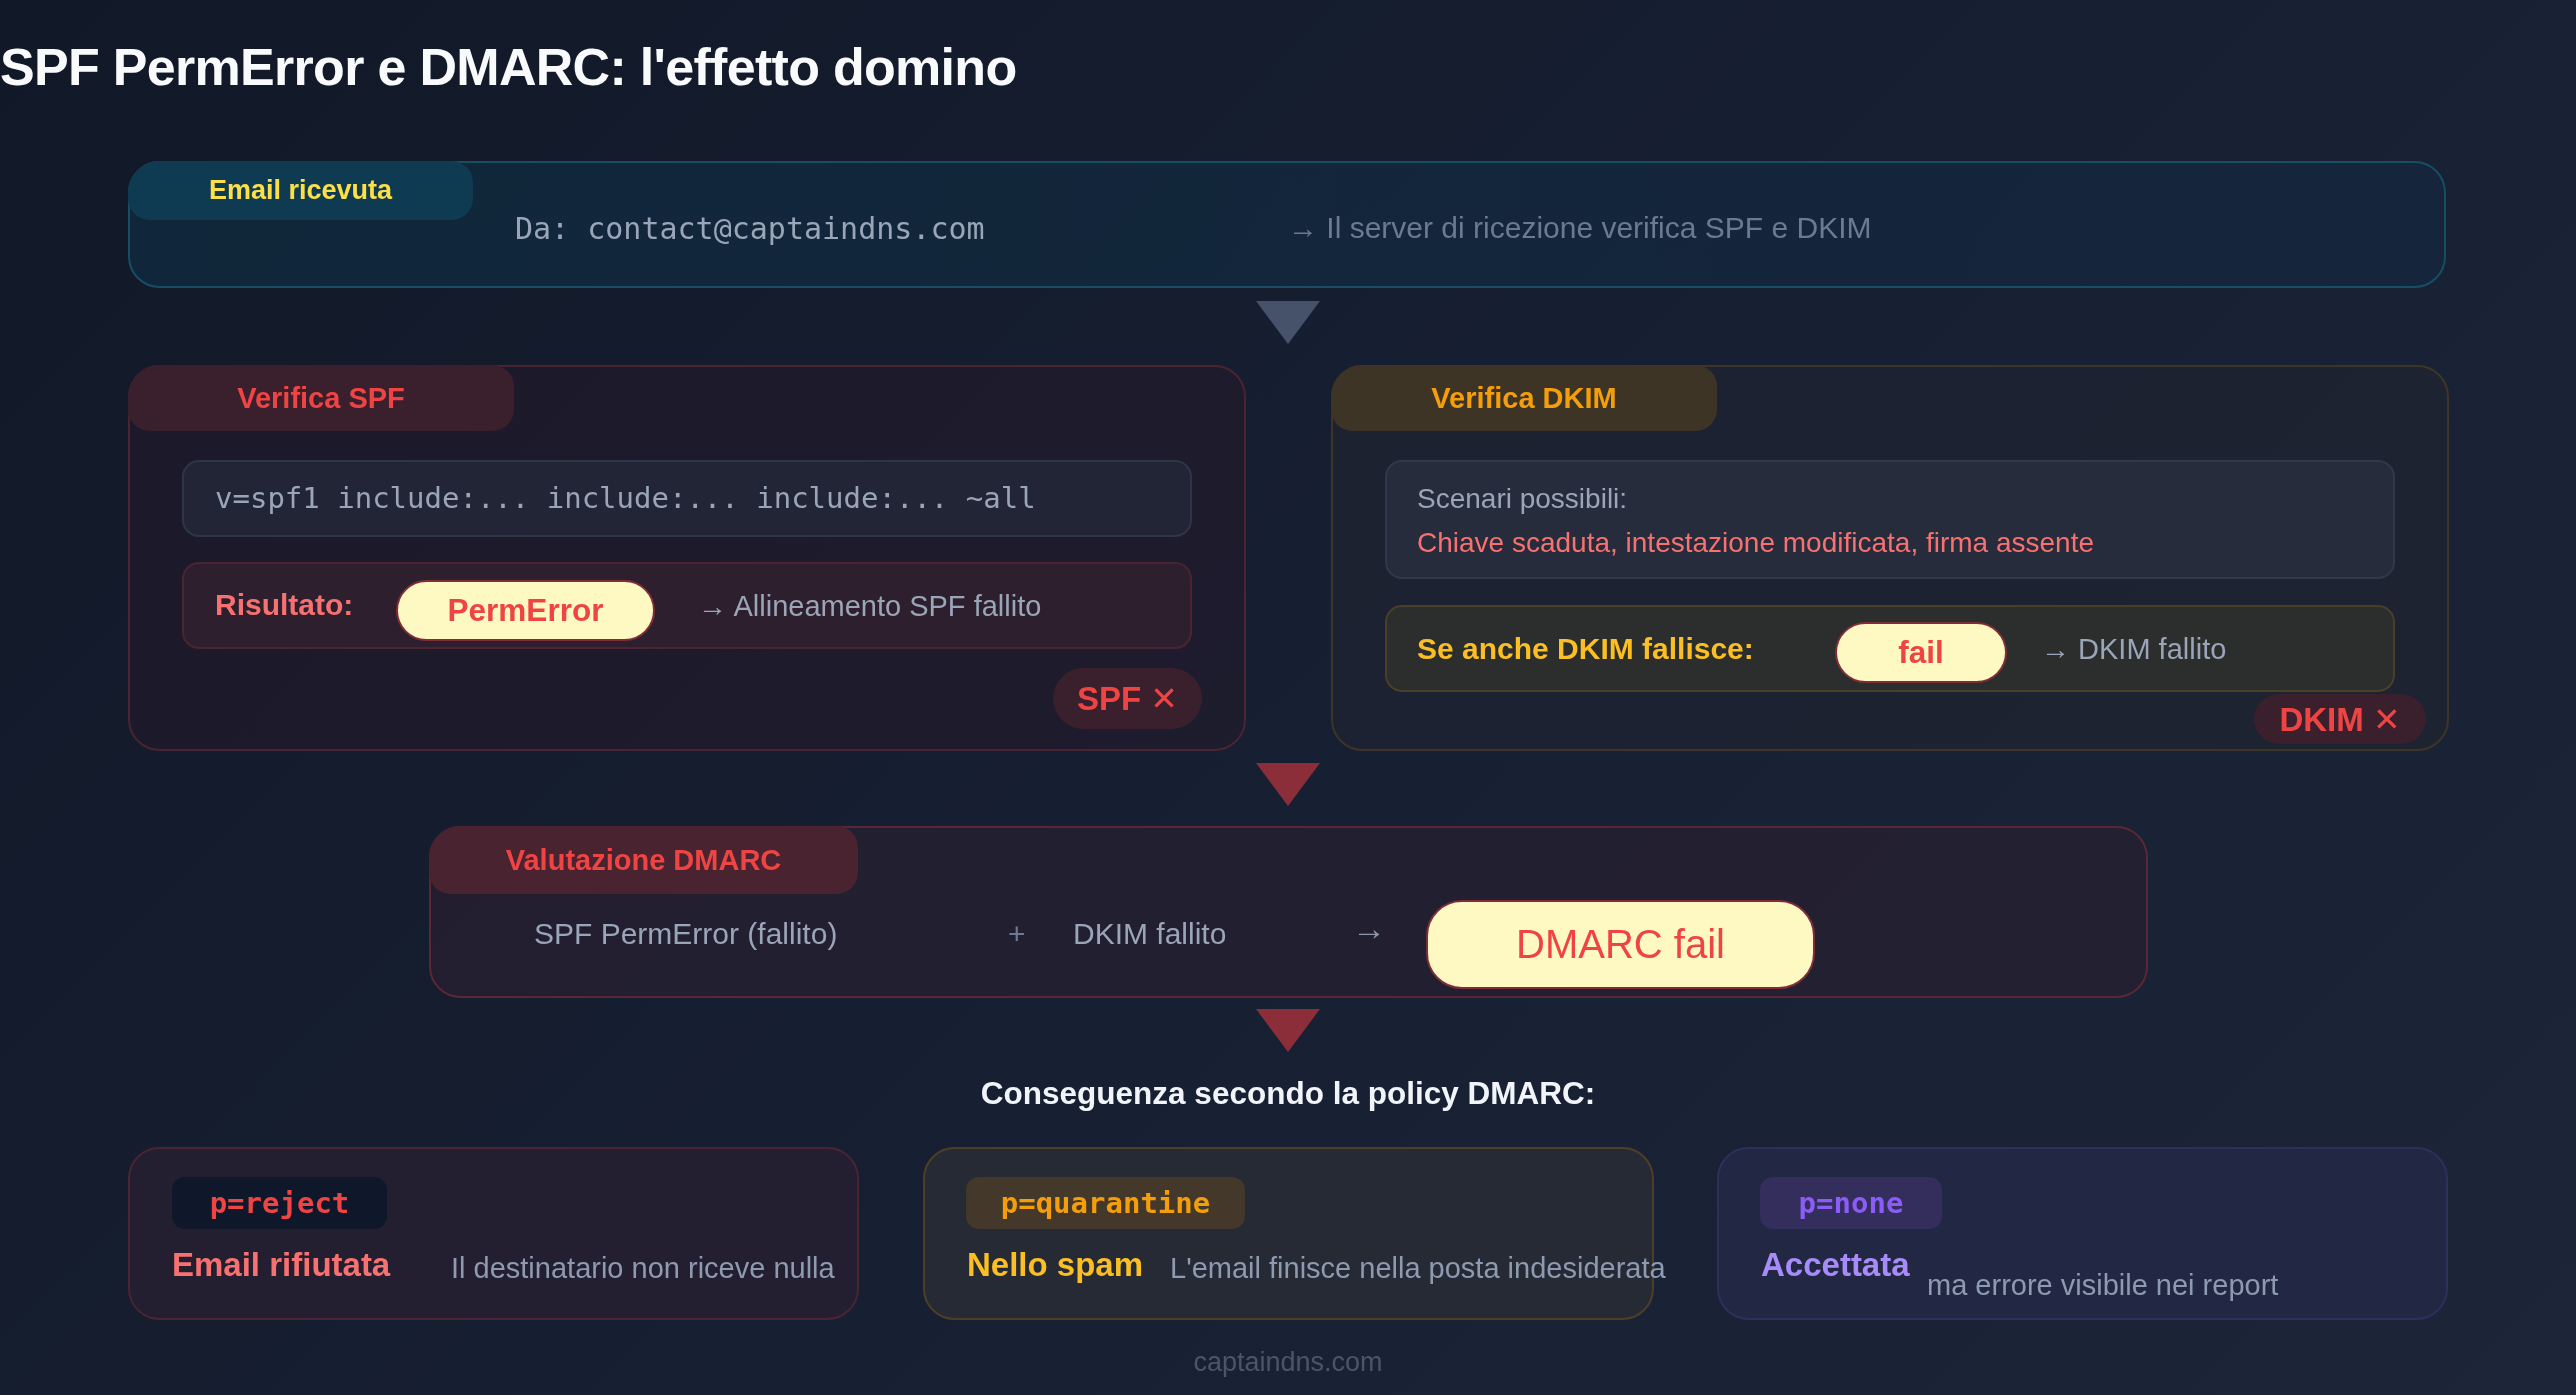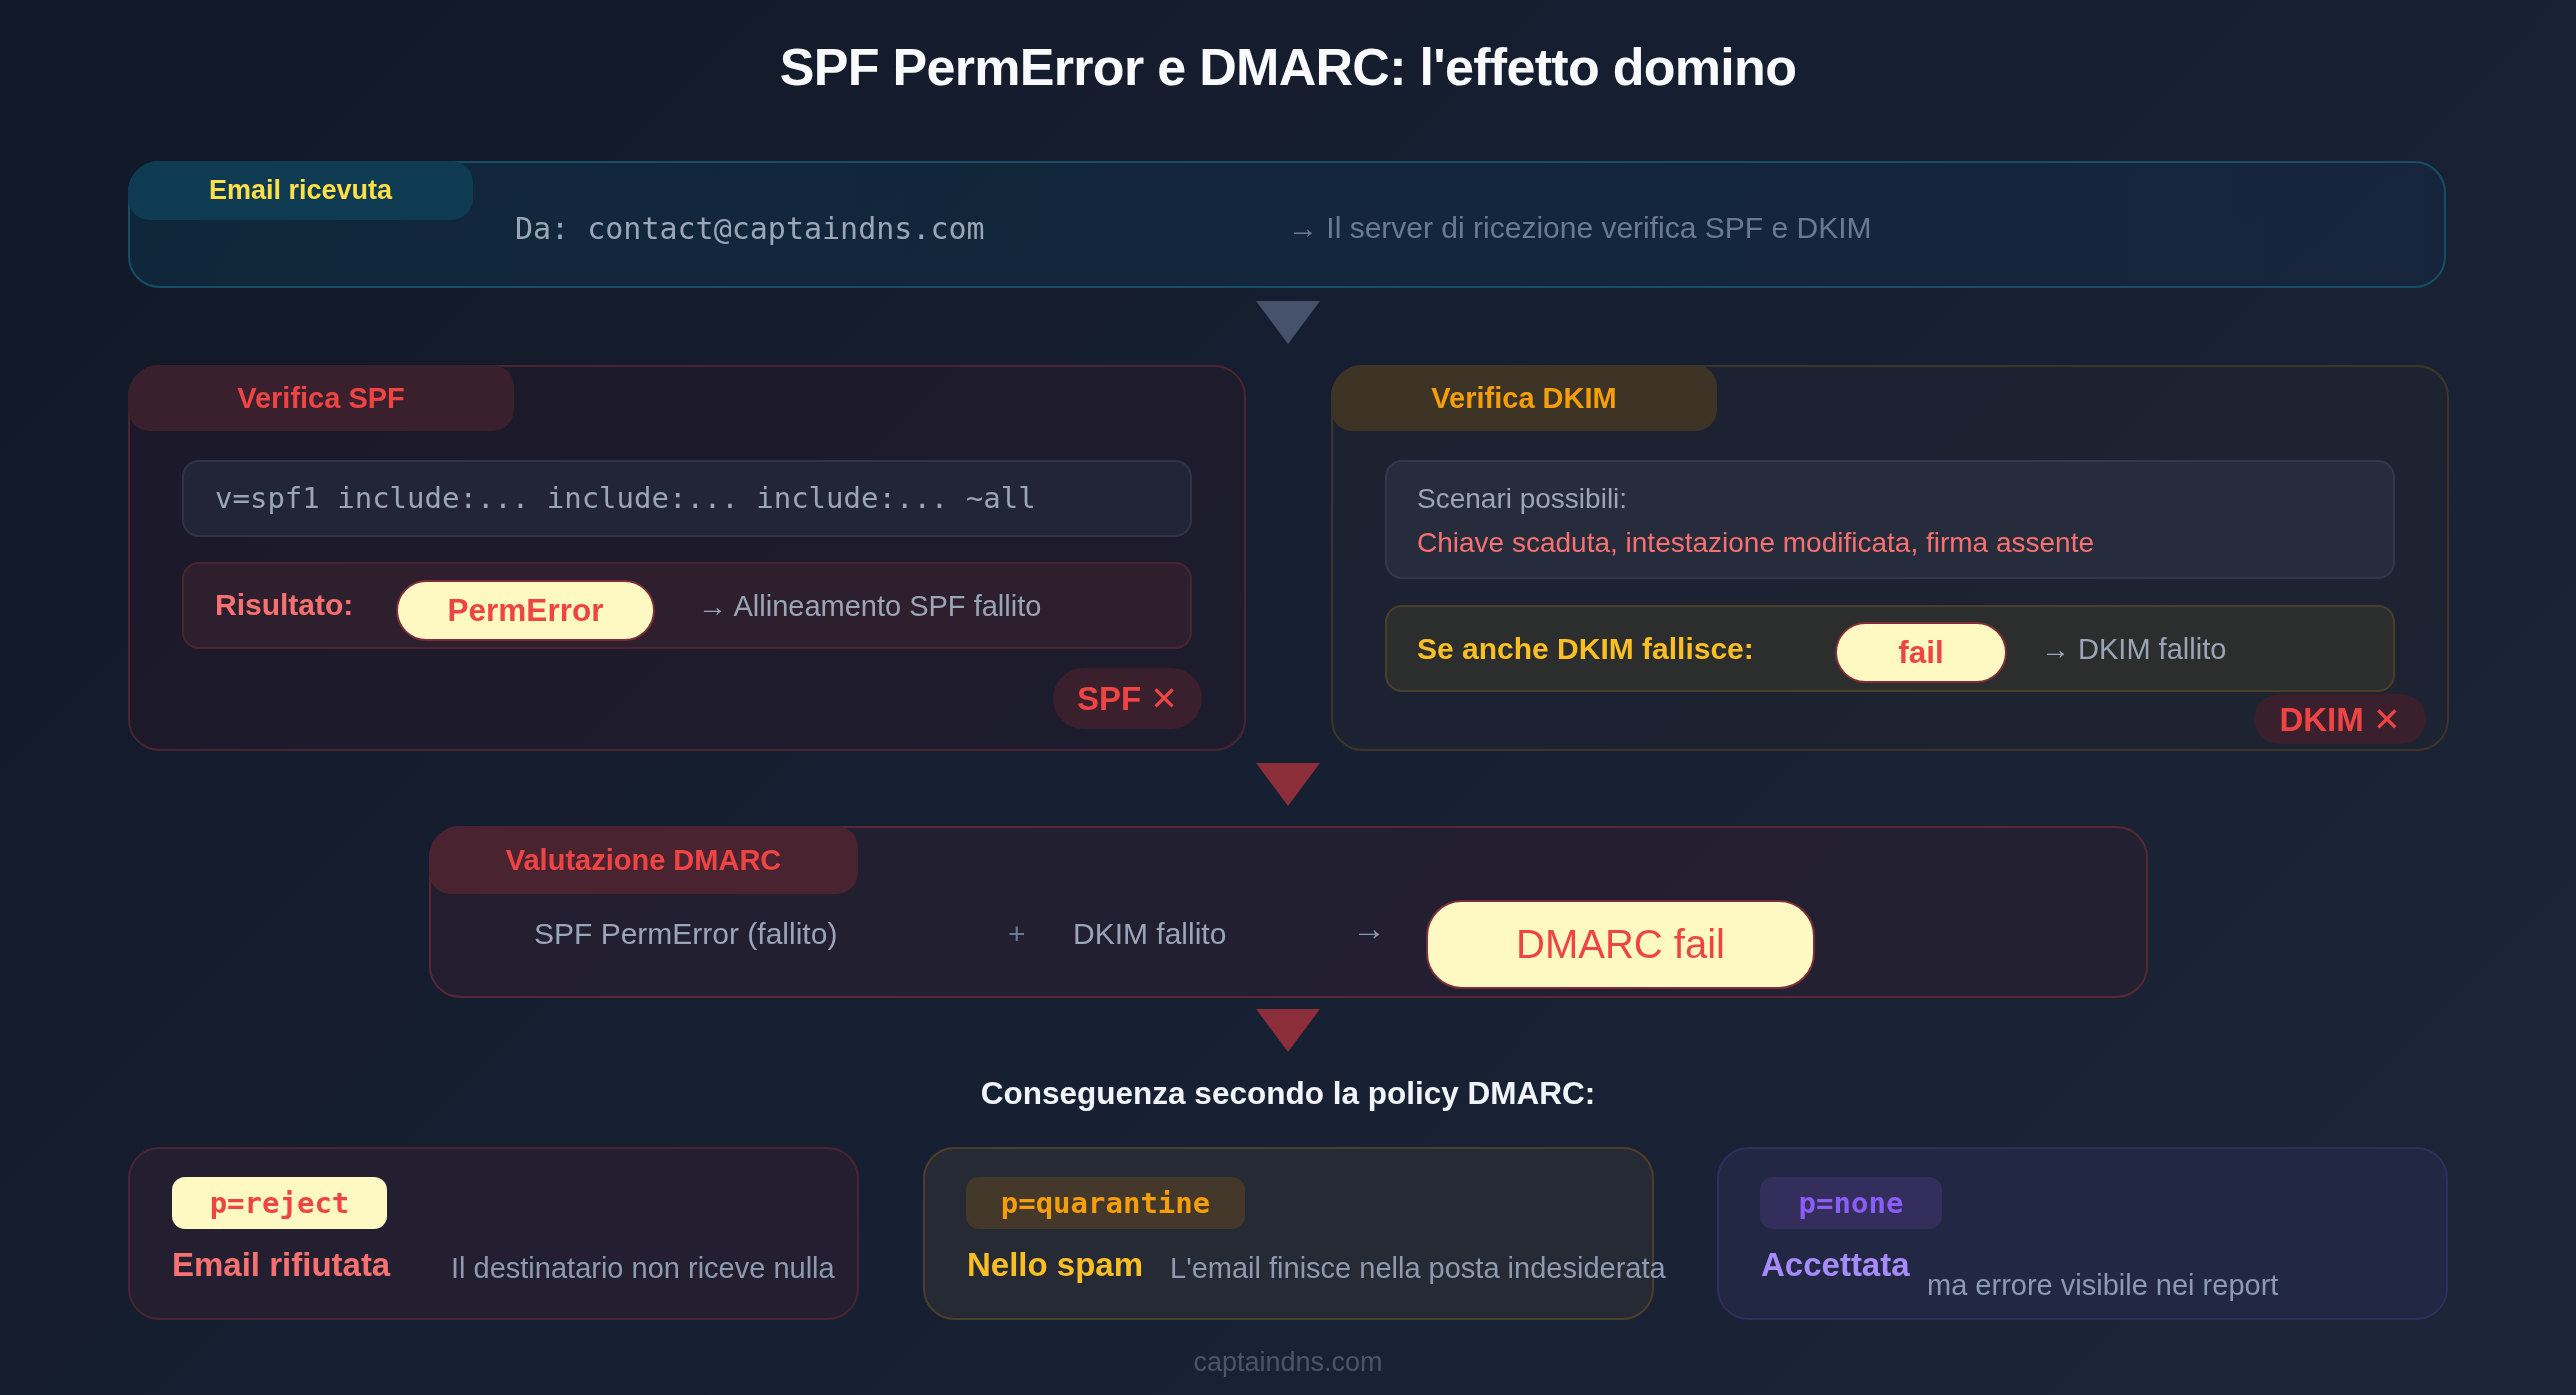--- a/index.html
+++ b/index.html
@@ -5,21 +5,21 @@
   html, body { margin:0; padding:0; }
   body {
     width:2576px; height:1395px; overflow:hidden; position:relative;
     background: linear-gradient(135deg, #111827 0%, #172033 55%, #1c2638 100%);
     font-family: "Liberation Sans", "DejaVu Sans", sans-serif;
     color:#e5e7eb;
   }
   .abs { position:absolute; }
   .mono { font-family: "DejaVu Sans Mono", "Liberation Mono", monospace; }
   .title {
-    left:0; width:2576px; top:37px; text-align:center;
+    left:0; width:2576px; top:37px; 
     font-size:52px; font-weight:700; color:#f8fafc; letter-spacing:-0.7px;
   }
   
   .email-box {
     left:128px; top:161px; width:2318px; height:127px; box-sizing:border-box;
     border:2.1px solid #164e63; border-radius:31.5px;
     background: linear-gradient(90deg, rgba(14,50,72,0.55), rgba(20,40,65,0.55));
   }
   .email-tag {
     left:128px; top:161px; width:345px; height:59px; box-sizing:border-box;
@@ -91,21 +91,21 @@
 
   
   .policy-card { top:1147px; height:173px; width:731px; box-sizing:border-box; border-radius:31.5px; border:2.1px solid; }
   .card-reject { left:128px; border-color:#4a2531; background:#231f31; }
   .card-quar { left:923px; border-color:#4d3f27; background:#262a35; }
   .card-none { left:1717px; border-color:#2e2f5a; background:#222843; }
   .policy-tag {
     top:1177px; height:52px; border-radius:13px; font-size:29px; font-weight:700;
     display:flex; align-items:center; justify-content:center;
   }
-  .tag-reject { left:172px; width:215px; background:#fef9c3; color:#ef4444; }
+  .tag-reject { left:172px; width:215px; background:#0f172a; color:#ef4444; }
   .tag-quar { left:966px; width:279px; background:#433829; color:#f59e0b; }
   .tag-none { left:1760px; width:182px; background:#332e5b; color:#8b5cf6; }
   .policy-head { top:1246px; font-size:33px; font-weight:700; }
   .policy-desc { top:1252px; font-size:29px; color:#8d9ab0; }
   .head-reject { left:172px; color:#f87171; }
   .desc-reject { left:451px; }
   .head-quar { left:967px; color:#fbbf24; }
   .desc-quar { left:1170px; }
   .head-none { left:1761px; color:#a78bfa; }
   .desc-none { left:1927px;margin-top:17px; }

